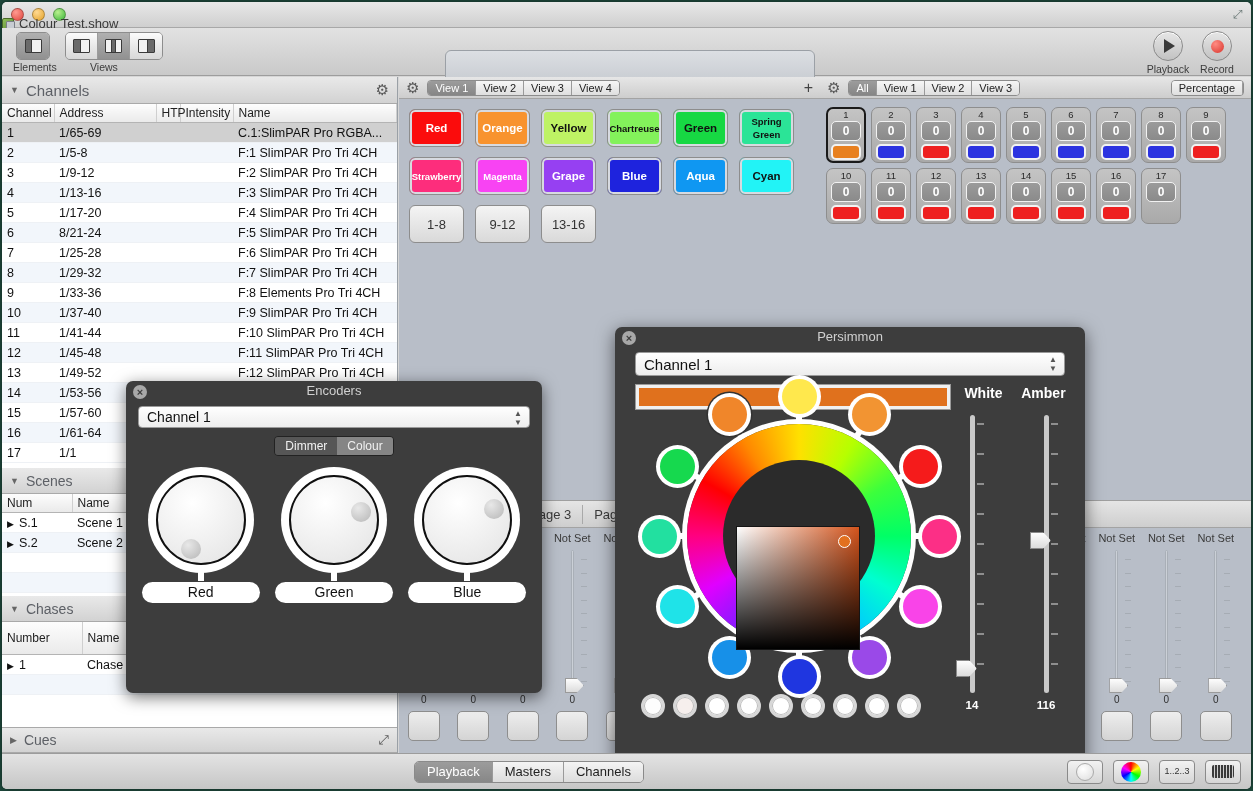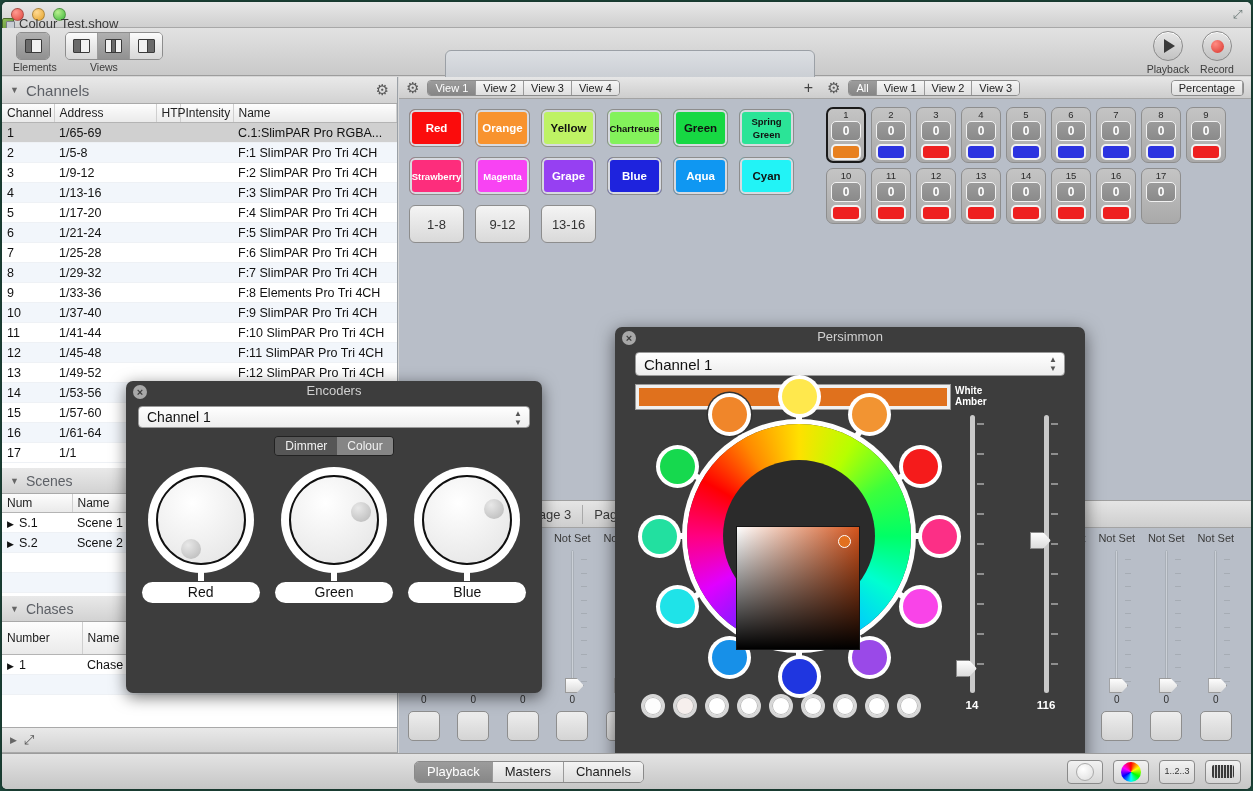--- a/index.html
+++ b/index.html
@@ -308,21 +308,21 @@
   .spoke{position:absolute;background:#fff;}
   .wswatches{
     position:absolute;left:26px;bottom:22px;display:flex;gap:8px;
   }
   .wsw{
     width:24px;height:24px;border-radius:50%;
     border:3px solid #d7d7d7;background:#fff;
     box-shadow:inset 0 0 0 1px #bbb;
   }
   .sliders{position:absolute;right:10px;top:58px;width:120px;}
-  .sl-heads{display:flex;justify-content:space-around;font-size:10px;font-weight:bold;color:#fff;flex-direction:column;}
+  .sl-heads{display:flex;justify-content:space-around;font-size:14px;font-weight:bold;color:#fff;}
   .sl{width:50px;position:relative;text-align:center;}
   .sl .trk{
     width:5px;height:278px;margin:0 auto;background:#c9c9c9;border-radius:3px;
   }
   .sl .tk{position:absolute;left:30px;top:8px;}
   .sl .tk i{display:block;width:7px;height:2px;background:#8e8e8e;margin-bottom:28px;}
   .sl .hnd{
     position:absolute;left:9px;width:21px;height:17px;
     background:linear-gradient(#fdfdfd,#dcdcdc);border:1px solid #8a8a8a;
     clip-path:polygon(0 0,62% 0,100% 50%,62% 100%,0 100%);
@@ -507,21 +507,21 @@
               </tr>
               <tr class="">
                 <td>5</td>
                 <td>1/17-20</td>
                 <td></td>
                 <td></td>
                 <td>F:4 SlimPAR Pro Tri 4CH</td>
               </tr>
               <tr class="alt">
                 <td>6</td>
-                <td>1/21-24</td>
+                <td>8/21-24</td>
                 <td></td>
                 <td></td>
                 <td>F:5 SlimPAR Pro Tri 4CH</td>
               </tr>
               <tr class="">
                 <td>7</td>
                 <td>1/25-28</td>
                 <td></td>
                 <td></td>
                 <td>F:6 SlimPAR Pro Tri 4CH</td>
@@ -691,20 +691,21 @@
                 <td></td>
                 <td></td>
                 <td></td>
               </tr>
             </tbody>
         </table>
       </div>
 
       <div class="sect-head" style="height:26px;font-size:14px;position:absolute;bottom:0;left:0;right:0;border-top:1px solid #a9a9a9;">
         <span class="tri">▶</span>
+        <span class="nm">Cues</span>
         <span style="font-size:13px;color:#555;">⤢</span>
       </div>
     </div>
 
     <div id="center">
 
       <div id="palette">
         <div class="view-bar" style="position:absolute;left:0;top:-22px;right:0;">
           <span class="gear" style="margin-right:8px;">⚙</span>
           <div class="tabgroup" id="view-tabs">

